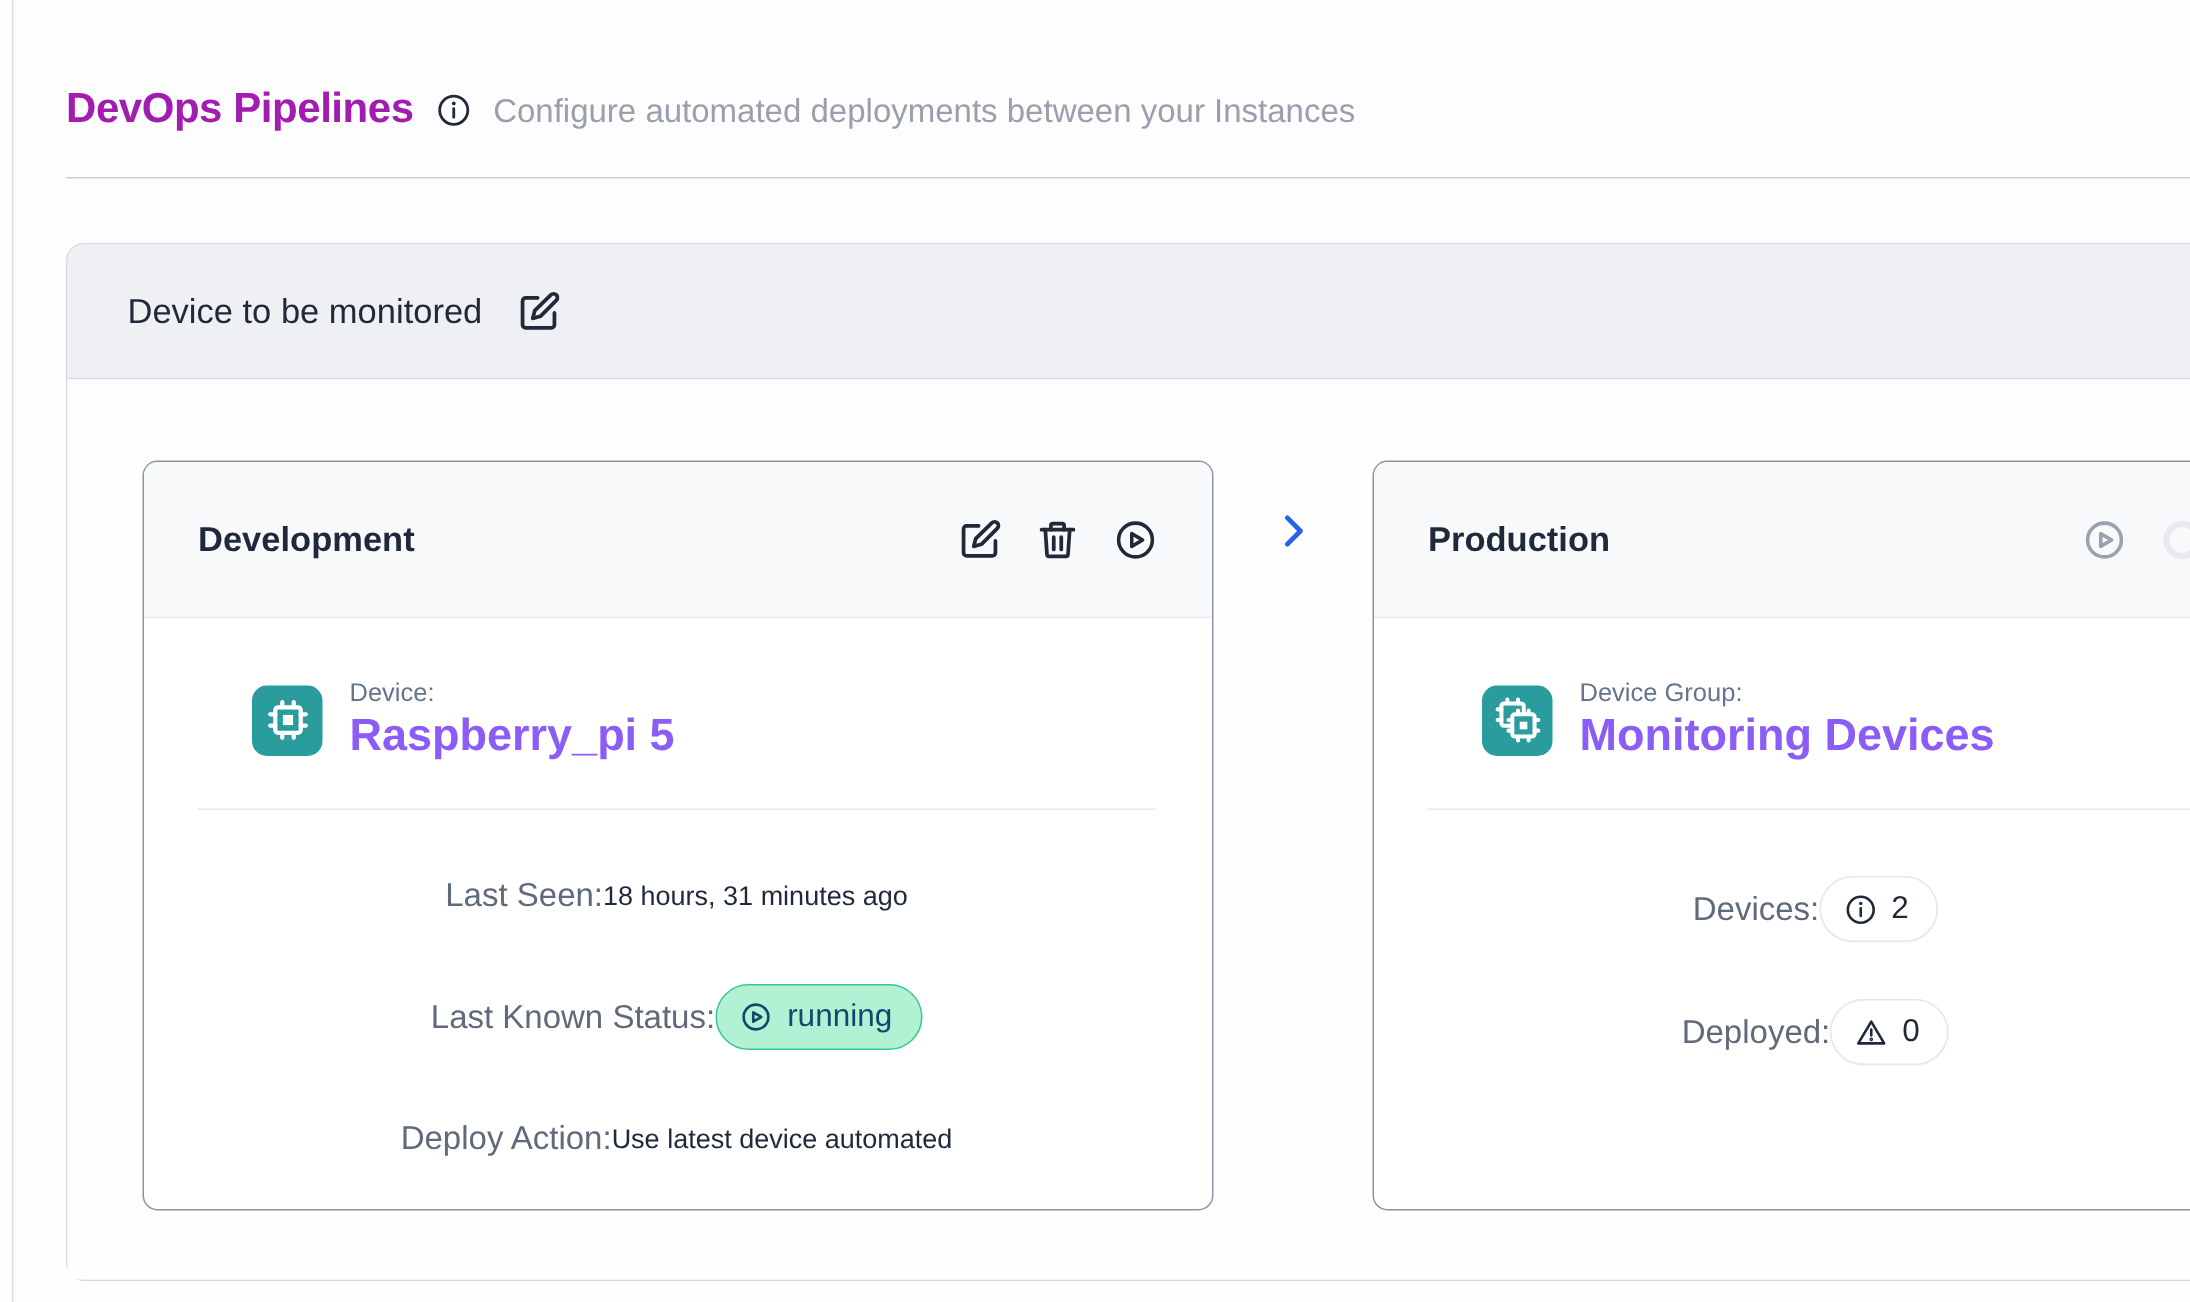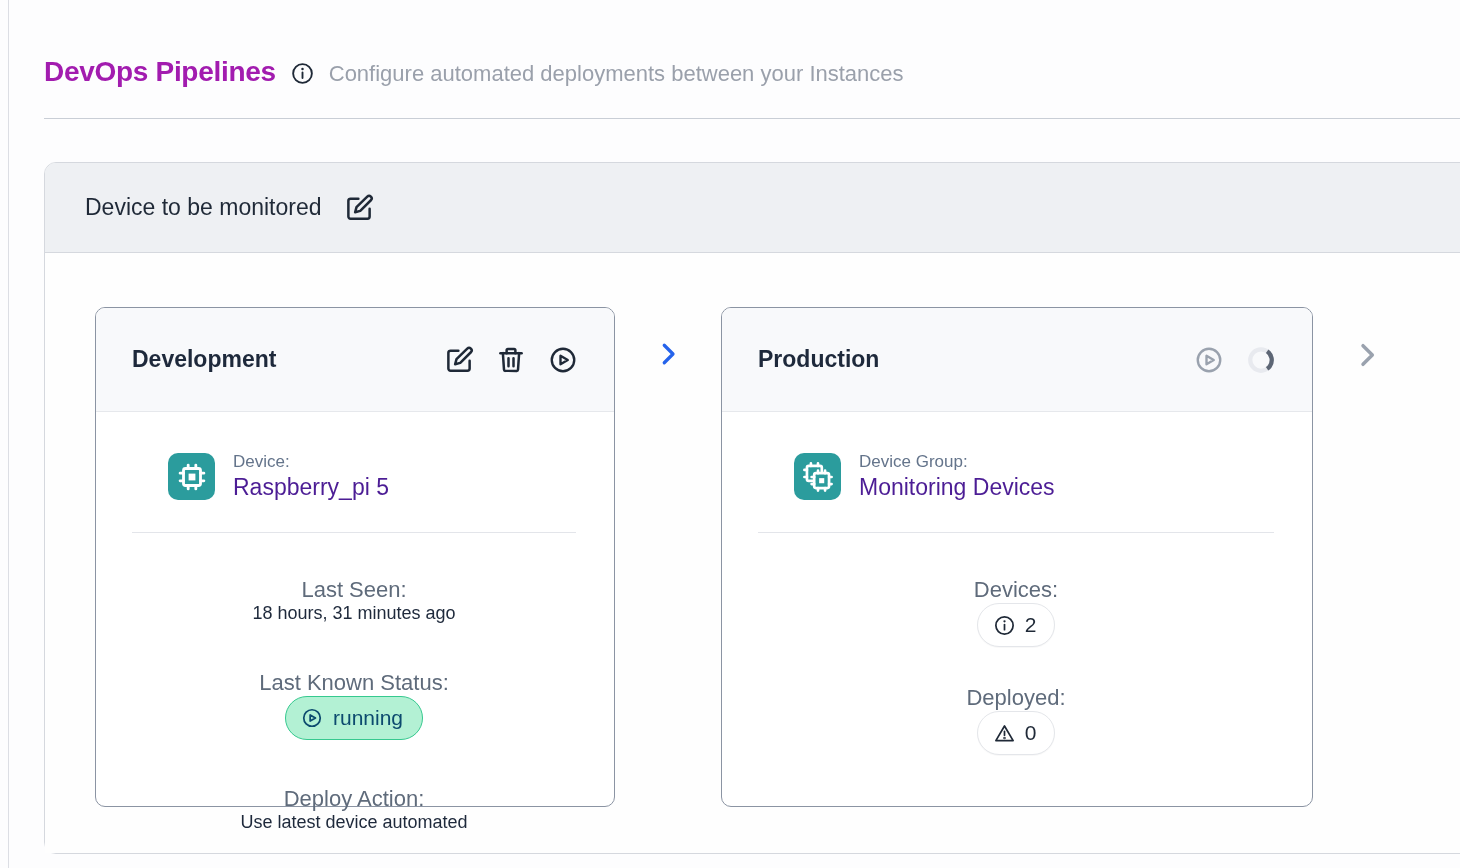--- a/index.html
+++ b/index.html
@@ -48,21 +48,21 @@
 
   
   .stage-card {
     border:1.5px solid #8b94a3;
     border-radius:10px;
     background:#ffffff;
     height:500px;
     flex:none;
     display:flex; flex-direction:column;
   }
-  .stage-card.dev { width:520px; }
+  .stage-card.dev { width:714px; }
   .stage-card.prod { width:592px; }
   .stage-header {
     height:104px; flex:none;
     background:#f8f9fb;
     border-bottom:1px solid #e6e8ec;
     border-radius:9px 9px 0 0;
     display:flex; align-items:center; justify-content:space-between;
     padding:0 36px;
   }
   .stage-title { font-size:23px; font-weight:600; color:#1e293b; }
@@ -74,26 +74,26 @@
 
   .device-row { display:flex; align-items:center; gap:18px;padding-left:36px; }
   .device-avatar {
     width:47px; height:47px; flex:none;
     background:#2b9c9d; border-radius:10px;
     display:flex; align-items:center; justify-content:center;
     color:#ffffff;
   }
   .device-avatar svg { width:34px; height:34px; }
   .device-meta .small-label { font-size:17px; color:#64748b; margin-bottom:2px; }
-  .device-meta .device-name { font-size:23px; color:#4c1d95; font-weight:400; }
+  .device-meta .device-name { font-size:30px; color:#8b5cf6; font-weight:700; }
 
   .card-divider { border-bottom:1px solid #e3e5ea; margin:31px 0 0 0; }
 
   .info-rows { margin-top:44px; }
-  .info-row { display:flex; align-items:center; justify-content:center; margin-bottom:46px;flex-direction:column; }
+  .info-row { display:flex; align-items:center; justify-content:center; margin-bottom:46px; }
   .prod .info-row { margin-bottom:38px; }
   .info-label { font-size:22px; color:#5f6b7b; }
   .info-value { font-size:18px; color:#1e293b; }
 
   .status-badge {
     display:inline-flex; align-items:center; gap:10px;
     background:#b3f1d4;
     border:1.5px solid #36c98f;
     color:#0c4a6e;
     font-size:21px;

